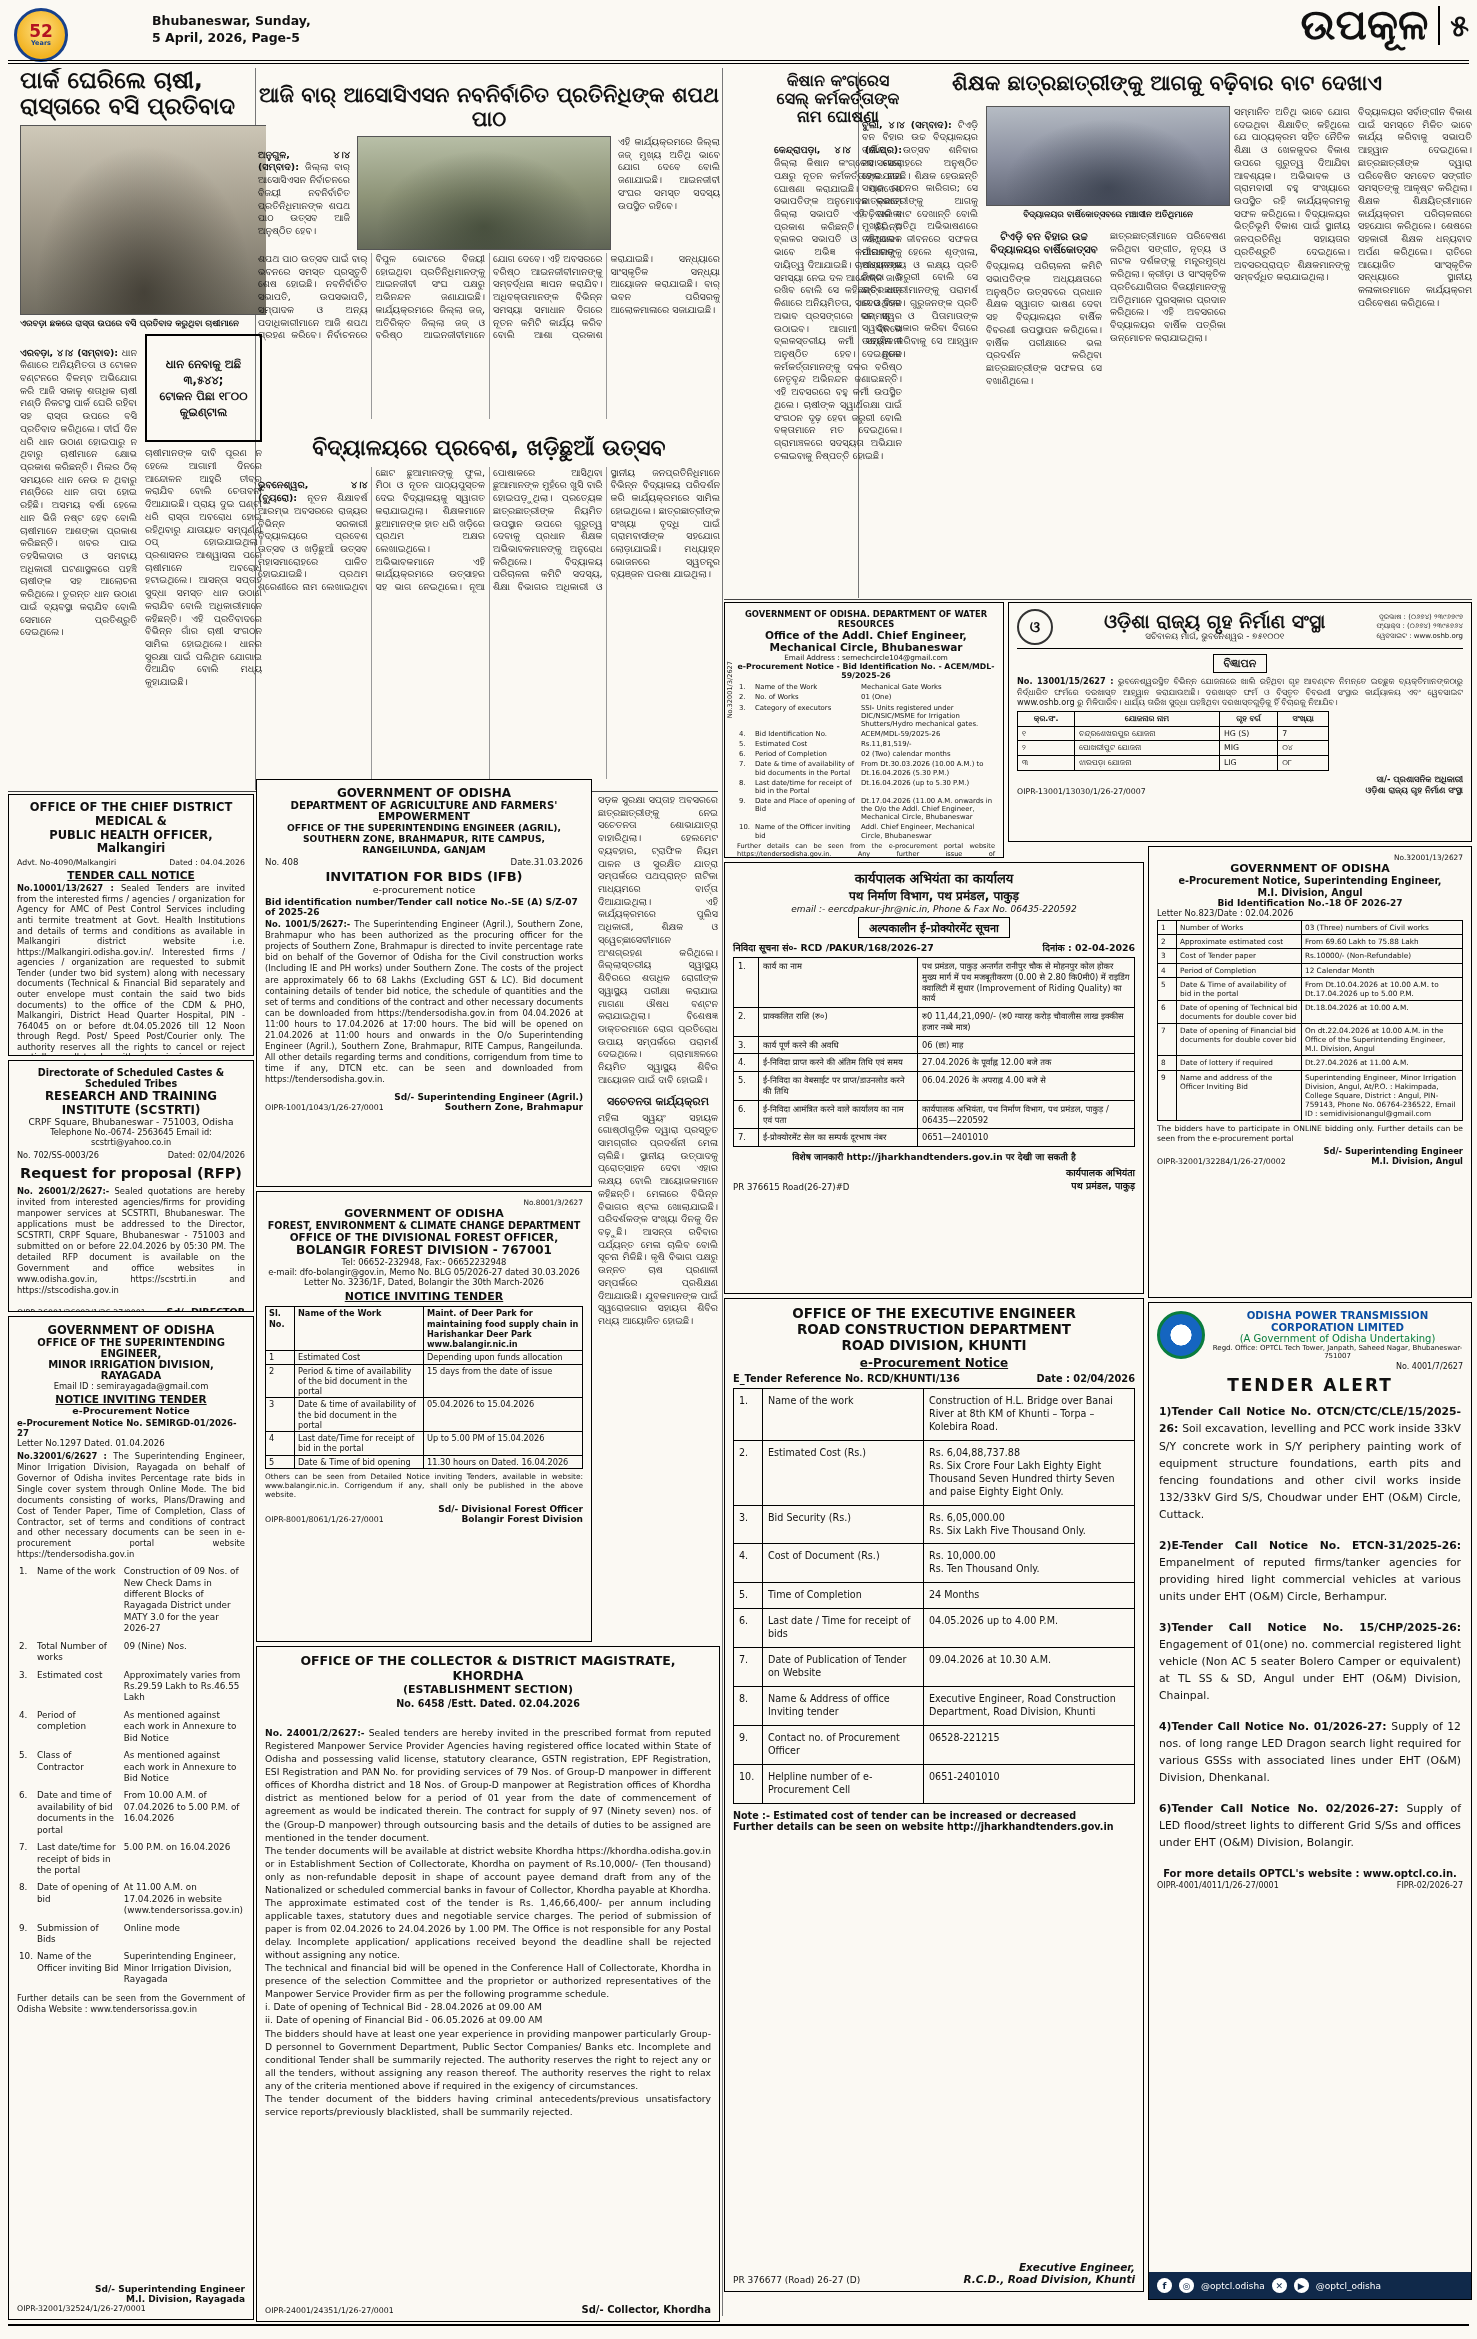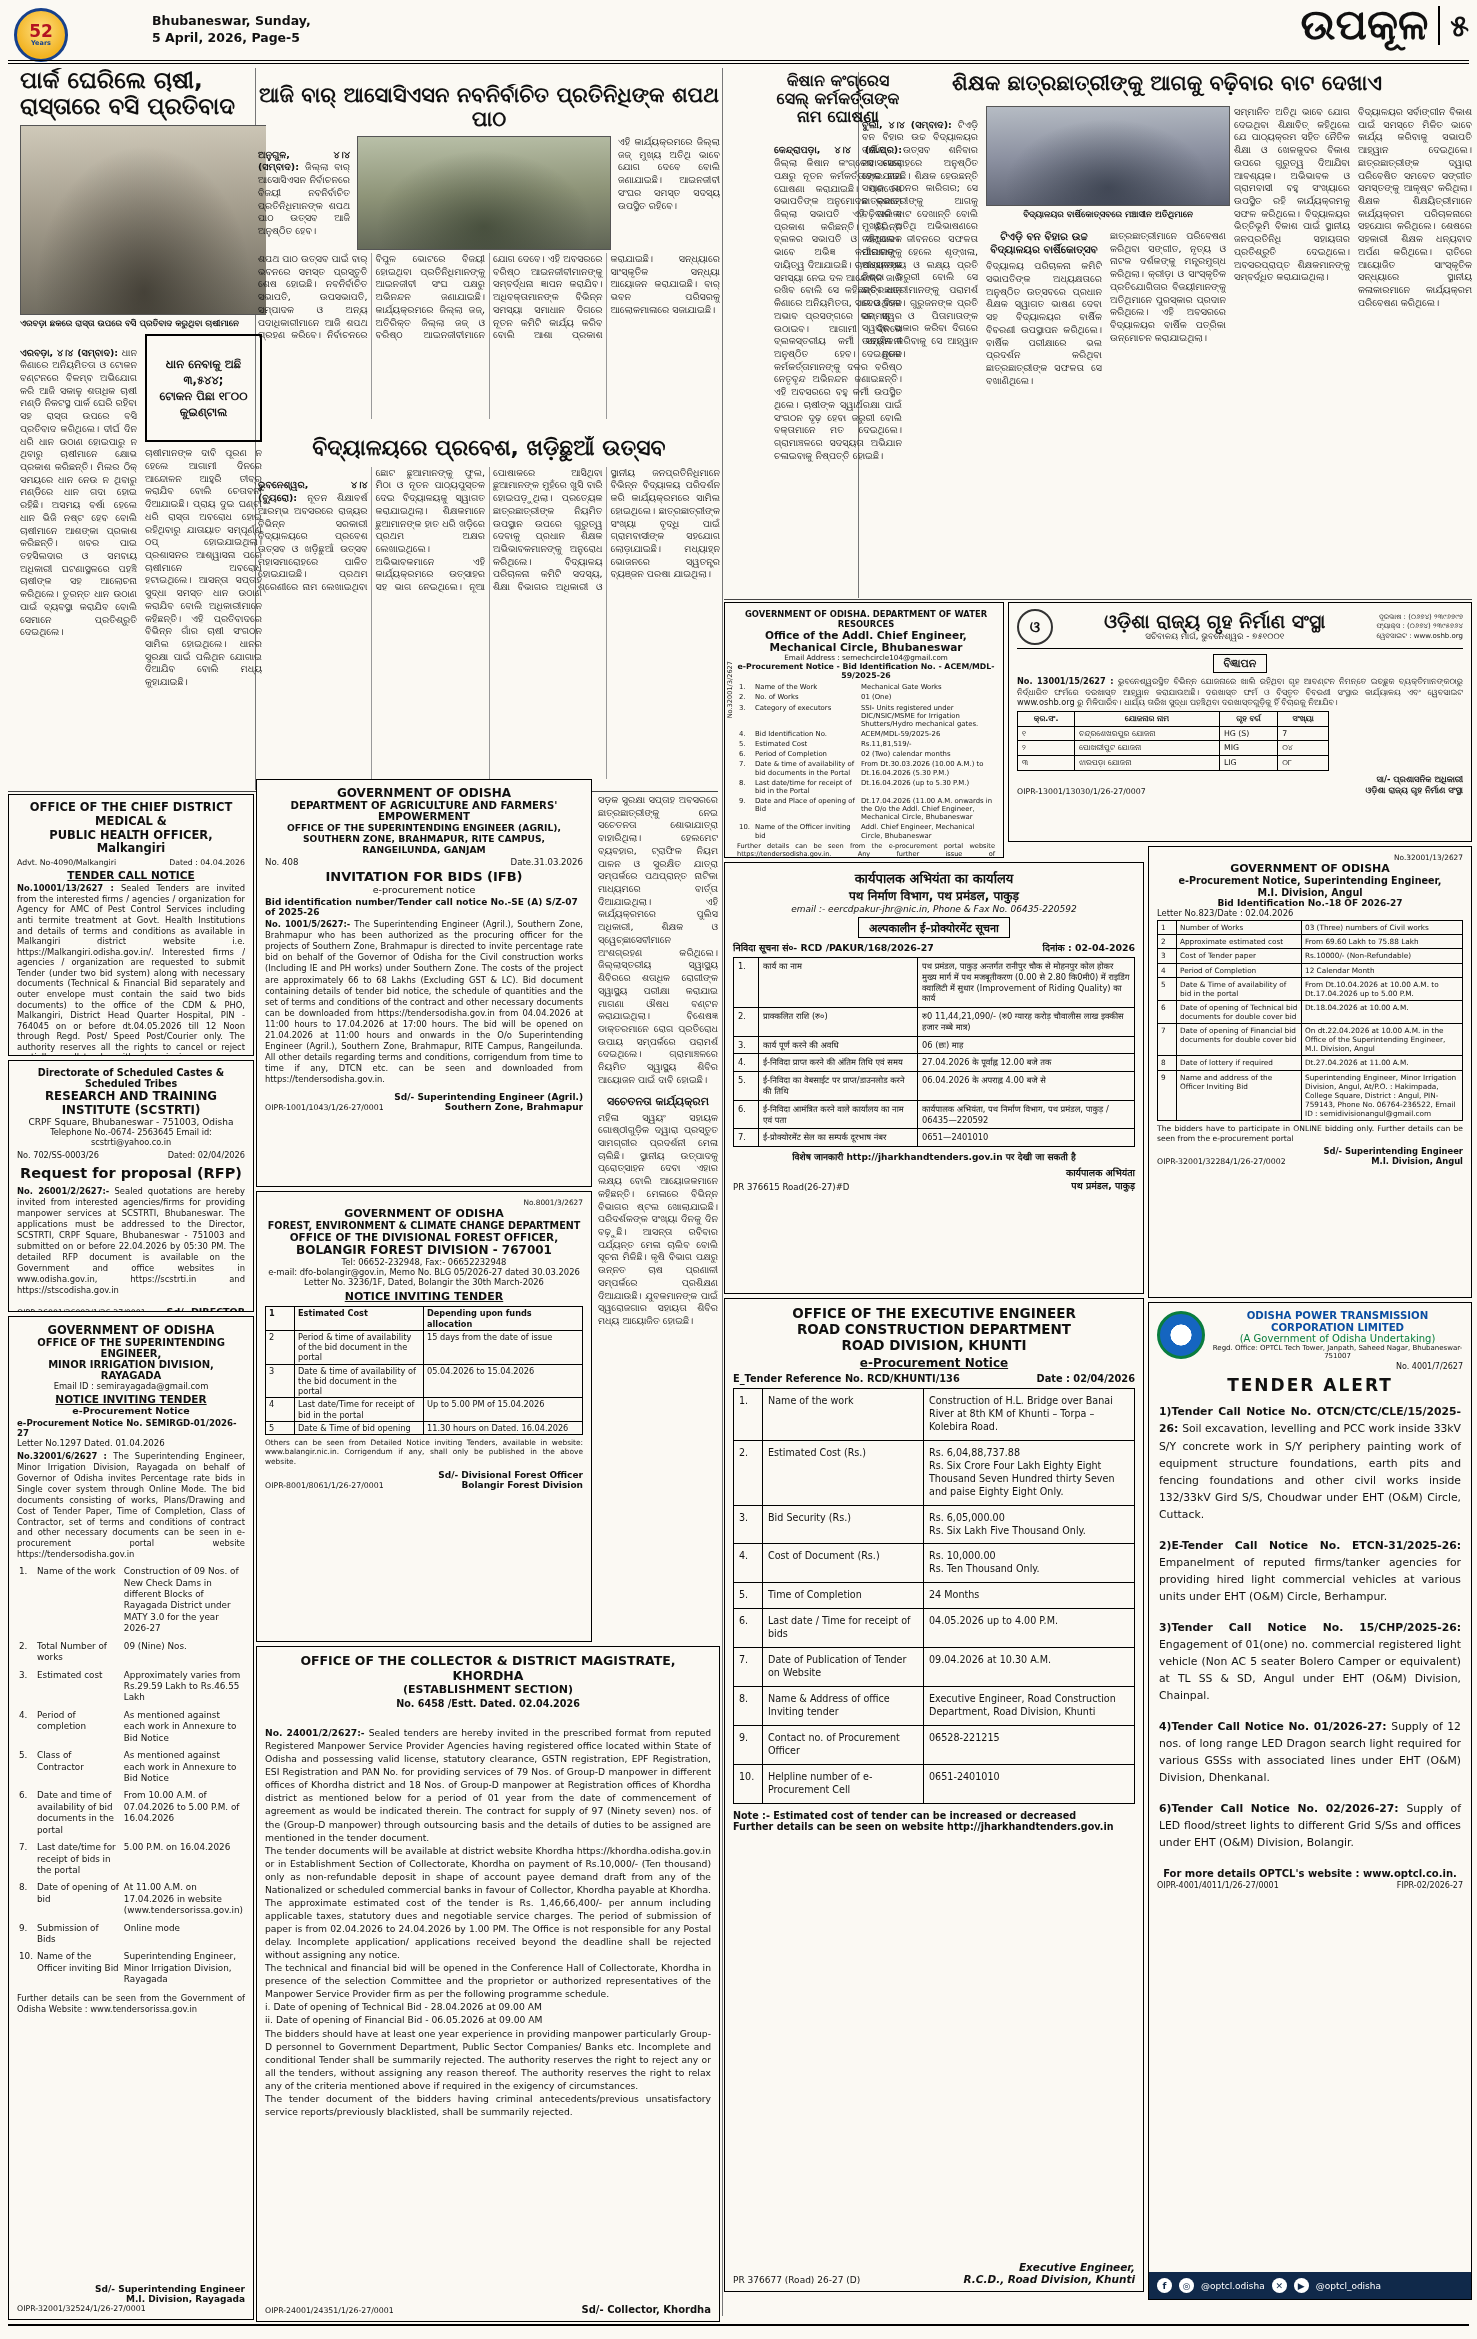--- a/index.html
+++ b/index.html
@@ -308,20 +308,25 @@
     <div class="b tc" style="font-size:9.6px;">FOREST, ENVIRONMENT &amp; CLIMATE CHANGE DEPARTMENT</div>
     <div class="b tc" style="font-size:10.5px;">OFFICE OF THE DIVISIONAL FOREST OFFICER,</div>
     <div class="b tc" style="font-size:12px;">BOLANGIR FOREST DIVISION - 767001</div>
     <div class="tc" style="font-size:8.4px;">Tel: 06652-232948, Fax:- 06652232948</div>
     <div class="tc" style="font-size:8.4px;">e-mail: dfo-bolangir@gov.in, Memo No. BLG 05/2026-27 dated 30.03.2026</div>
     <div class="tc" style="font-size:8.4px;">Letter No. 3236/1F, Dated, Bolangir the 30th March-2026</div>
     <div class="b tc" style="font-size:11px;text-decoration:underline;margin:3px 0;">NOTICE INVITING TENDER</div>
     <table class="tbl-b t-bol">
       <tbody>
           <tr>
+            <td>Sl. No.</td>
+            <td>Name of the Work</td>
+            <td>Maint. of Deer Park for maintaining food supply chain in Harishankar Deer Park www.balangir.nic.in</td>
+          </tr>
+          <tr>
             <td>1</td>
             <td>Estimated Cost</td>
             <td>Depending upon funds allocation</td>
           </tr>
           <tr>
             <td>2</td>
             <td>Period &amp; time of availability of the bid document in the portal</td>
             <td>15 days from the date of issue</td>
           </tr>
           <tr>

